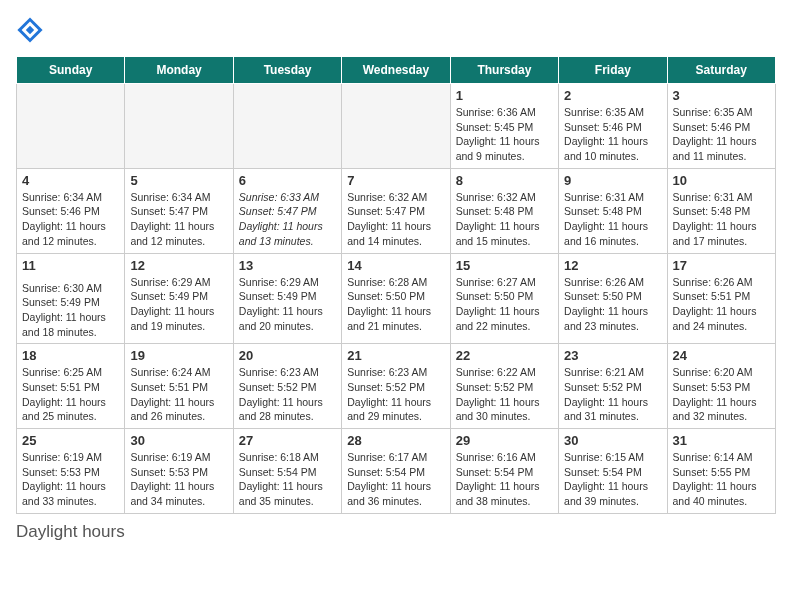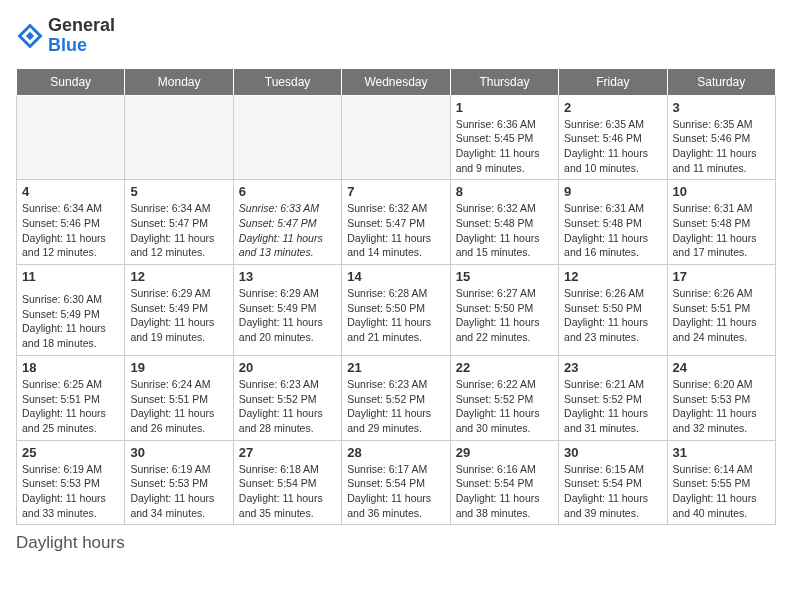--- a/index.html
+++ b/index.html
@@ -51,26 +51,26 @@
     .sub-title {
       font-size: 16px;
       color: #555;
     }
     table {
       width: 100%;
       border-collapse: collapse;
       font-size: 11px;
     }
     thead tr th {
-      background-color: #737373;
+      background-color: #0f766e;
       color: #fff;
       padding: 6px 4px;
       text-align: center;
       font-size: 12px;
-      font-weight: normal;
+      font-weight: bold;
       border: 1px solid #fff;
     }
     tbody tr td {
       border: 1px solid #ccc;
       vertical-align: top;
       padding: 4px 5px;
       min-height: 80px;
       color: #333;
       background: #fff;
     }
@@ -103,24 +103,20 @@
 </head>
 <body>
 
 <div class="header-area">
   <div class="logo">
     <svg class="logo-icon" viewBox="0 0 40 40" xmlns="http://www.w3.org/2000/svg">
       <polygon points="20,2 38,20 20,38 2,20" fill="#2175d9"></polygon>
       <polygon points="20,8 32,20 20,32 8,20" fill="#fff"></polygon>
       <polygon points="20,14 26,20 20,26 14,20" fill="#2175d9"></polygon>
     </svg>
-    <div class="logo-text">
-      <span class="logo-general">General</span>
-      <span class="logo-blue">Blue</span>
-    </div>
   </div>
 </div>
 
 <table>
   <thead>
     <tr>
     <th>Sunday</th>
         <th>Monday</th>
         <th>Tuesday</th>
         <th>Wednesday</th>

